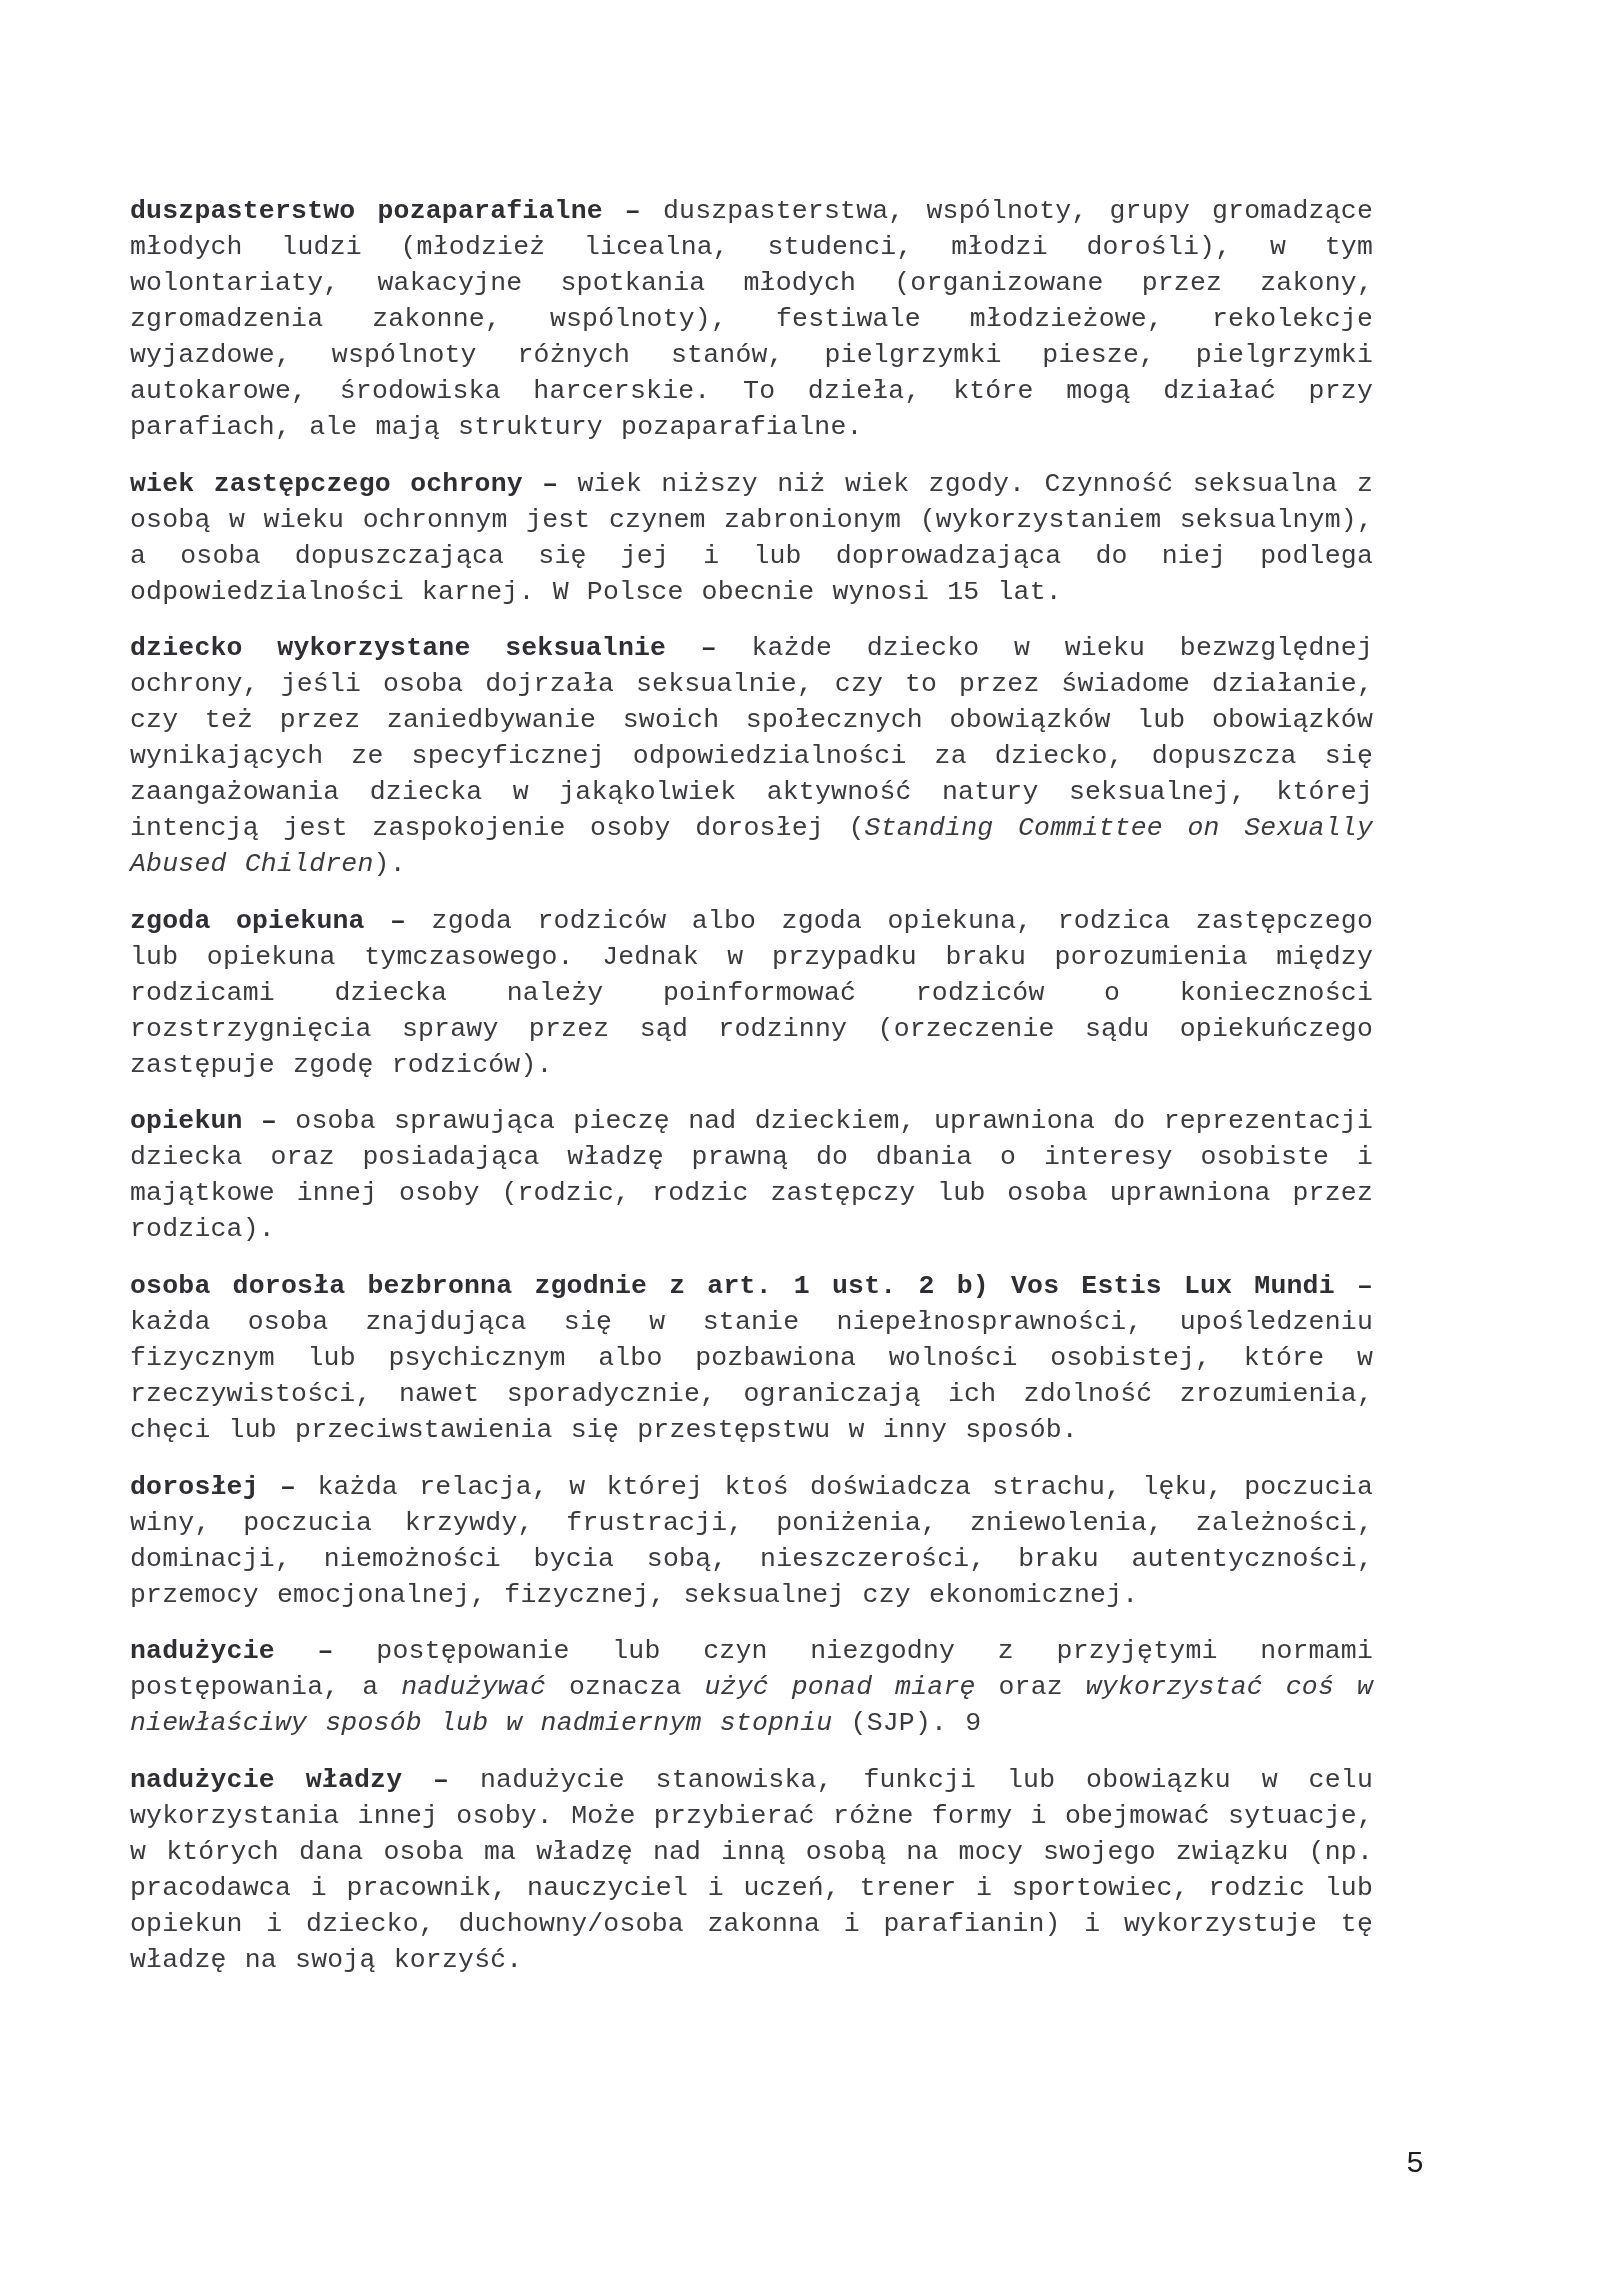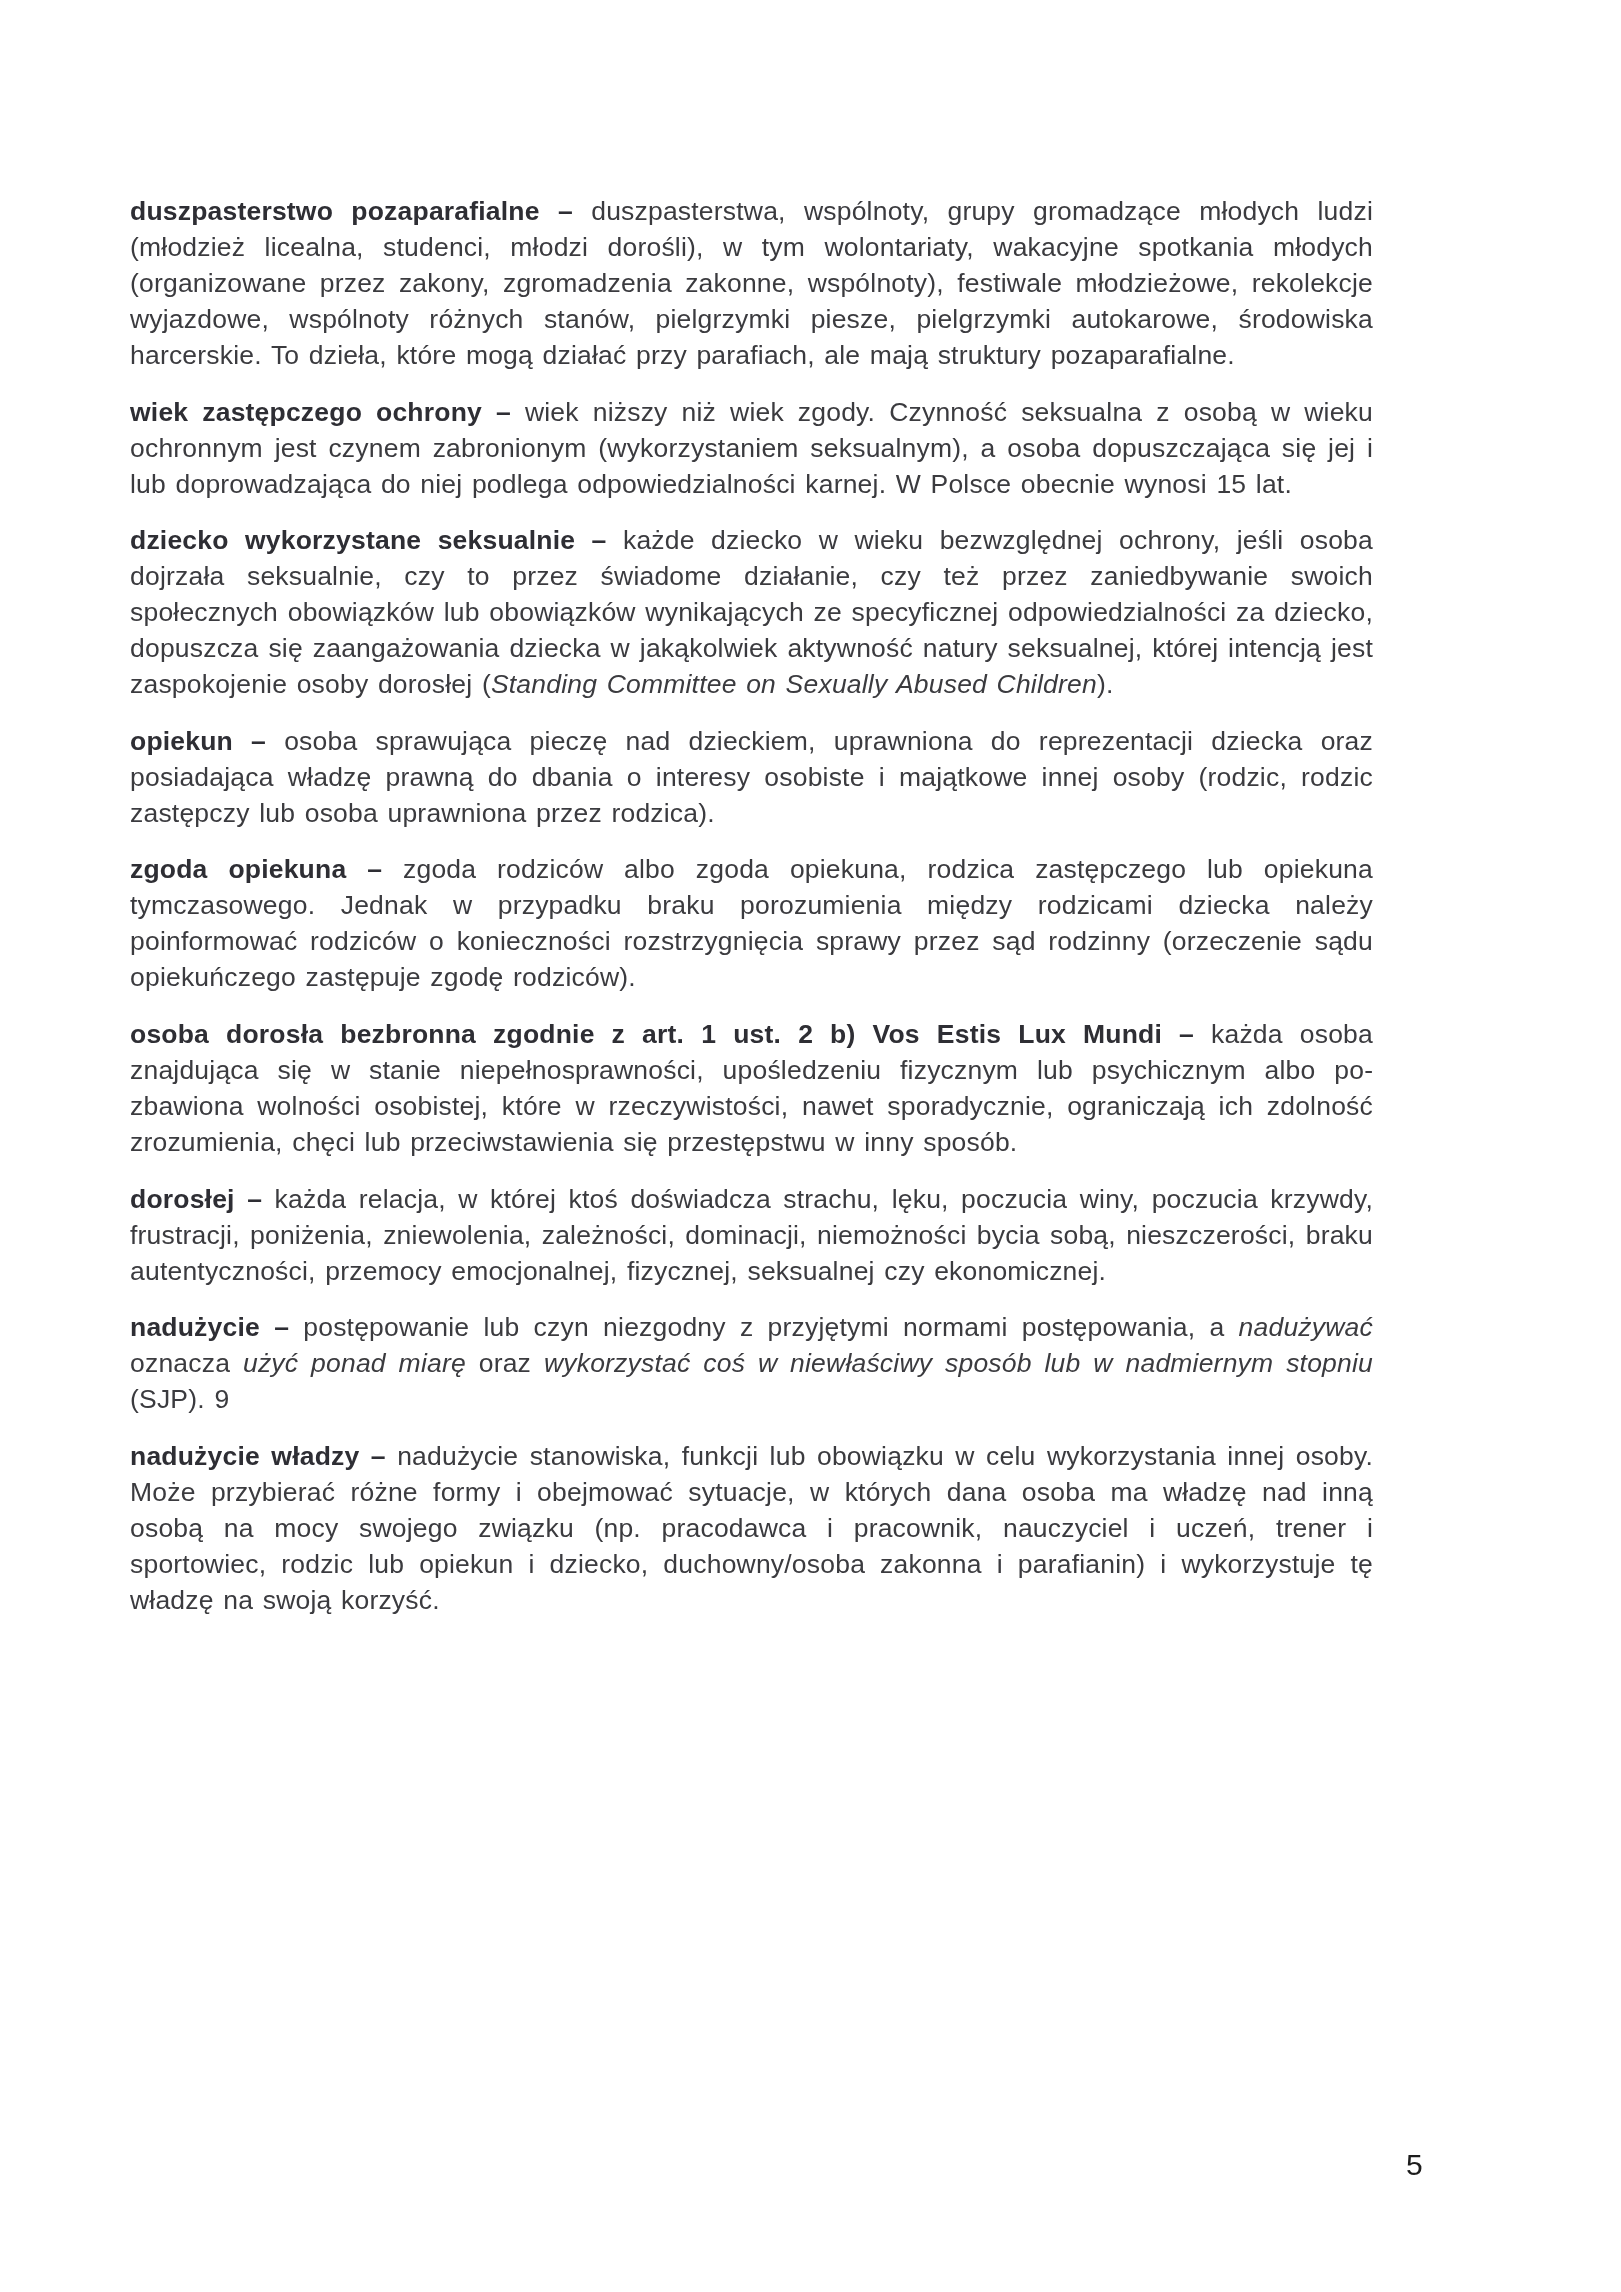--- a/index.html
+++ b/index.html
@@ -5,21 +5,21 @@
   html, body {
     margin: 0;
     padding: 0;
     background: #ffffff;
   }
   .page {
     position: relative;
     width: 1511px;
     height: 2293px;
     background: #ffffff;
-    font-family: Liberation Sans, sans-serif;
+    font-family: Liberation Mono, monospace;
     box-sizing: border-box;
     padding: 193px 138px 0 130px;
     overflow: hidden;
   }
   .para {
     margin: 0 0 20.6px 0;
     font-size: 26.5px;
     line-height: 36px;
     text-align: justify;
     color: #3b3b3f;
@@ -48,22 +48,22 @@
   }
 </style>
 </head>
 <body>
 
 <div class="page">
   <div>
       <p class="para"><span class="run-bold">duszpasterstwo pozaparafialne –</span><span class="run-regular"> duszpasterstwa, wspólnoty, grupy gromadzące młodych lu­dzi (młodzież licealna, studenci, młodzi dorośli), w tym wolontariaty, wakacyjne spotkania mło­dych (organizowane przez zakony, zgromadzenia zakonne, wspólnoty), festiwale młodzieżowe, rekolekcje wyjazdowe, wspólnoty różnych stanów, pielgrzymki piesze, pielgrzymki autokarowe, środowiska harcerskie. To dzieła, które mogą działać przy parafiach, ale mają struktury poza­parafialne.</span></p>
       <p class="para"><span class="run-bold">wiek zastępczego ochrony –</span><span class="run-regular"> wiek niższy niż wiek zgody. Czynność seksualna z osobą w wieku ochronnym jest czynem zabronionym (wykorzystaniem seksualnym), a osoba dopuszczająca się jej i lub doprowadzająca do niej podlega odpowiedzialności karnej. W Polsce obecnie wynosi 15 lat.</span></p>
       <p class="para"><span class="run-bold">dziecko wykorzystane seksualnie –</span><span class="run-regular"> każde dziecko w wieku bezwzględnej ochrony, jeśli osoba dojrzała seksualnie, czy to przez świadome działanie, czy też przez zaniedbywanie swoich społecznych obowiązków lub obowiązków wynikających ze specyficznej odpowiedzialności za dziecko, dopuszcza się zaangażowania dziecka w jakąkolwiek aktywność natury seksualnej, której intencją jest zaspokojenie osoby dorosłej (</span><span class="run-italic">Standing Committee on Sexually Abused Chil­dren</span><span class="run-regular">).</span></p>
+      <p class="para"><span class="run-bold">zgoda opiekuna –</span><span class="run-regular"> zgoda rodziców albo zgoda opiekuna, rodzica zastępczego lub opiekuna tymczasowego. Jednak w przypadku braku porozumienia między rodzicami dziecka należy poinformować rodziców o konieczności rozstrzygnięcia sprawy przez sąd rodzinny (orzeczenie sądu opiekuńczego zastępuje zgodę rodziców).</span></p>
       <p class="para"><span class="run-bold">opiekun –</span><span class="run-regular"> osoba sprawująca pieczę nad dzieckiem, uprawniona do reprezentacji dziecka oraz posiadająca władzę prawną do dbania o interesy osobiste i majątkowe innej osoby (rodzic, rodzic zastępczy lub osoba uprawniona przez rodzica).</span></p>
-      <p class="para"><span class="run-bold">zgoda opiekuna –</span><span class="run-regular"> zgoda rodziców albo zgoda opiekuna, rodzica zastępczego lub opiekuna tymczasowego. Jednak w przypadku braku porozumienia między rodzicami dziecka należy poinformować rodziców o konieczności rozstrzygnięcia sprawy przez sąd rodzinny (orzeczenie sądu opiekuńczego zastępuje zgodę rodziców).</span></p>
       <p class="para"><span class="run-bold">osoba dorosła bezbronna zgodnie z art. 1 ust. 2 b) Vos Estis Lux Mundi –</span><span class="run-regular"> każda osoba znajdująca się w stanie niepełnosprawności, upośledzeniu fizycznym lub psychicznym albo po­zbawiona wolności osobistej, które w rzeczywistości, nawet sporadycznie, ograniczają ich zdol­ność zrozumienia, chęci lub przeciwstawienia się przestępstwu w inny sposób.</span></p>
       <p class="para"><span class="run-bold">dorosłej –</span><span class="run-regular"> każda relacja, w której ktoś doświadcza strachu, lęku, poczucia winy, poczucia krzywdy, frustracji, poniżenia, zniewolenia, zależności, dominacji, niemożności bycia sobą, nie­szczerości, braku autentyczności, przemocy emocjonalnej, fizycznej, seksualnej czy ekonomicznej.</span></p>
       <p class="para"><span class="run-bold">nadużycie –</span><span class="run-regular"> postępowanie lub czyn niezgodny z przyjętymi normami postępowania, a </span><span class="run-italic">naduży­wać</span><span class="run-regular"> oznacza </span><span class="run-italic">użyć ponad miarę</span><span class="run-regular"> oraz </span><span class="run-italic">wykorzystać coś w niewłaściwy sposób lub w nadmiernym stopniu</span><span class="run-regular"> (SJP). 9</span></p>
       <p class="para"><span class="run-bold">nadużycie władzy –</span><span class="run-regular"> nadużycie stanowiska, funkcji lub obowiązku w celu wykorzystania innej osoby. Może przybierać różne formy i obejmować sytuacje, w których dana osoba ma władzę nad inną osobą na mocy swojego związku (np. pracodawca i pracownik, nauczyciel i uczeń, trener i sportowiec, rodzic lub opiekun i dziecko, duchowny/osoba zakonna i parafianin) i wy­korzystuje tę władzę na swoją korzyść.</span></p>
     </div>
   <div class="page-number">5</div>
 </div>
 
 
 </body></html>

